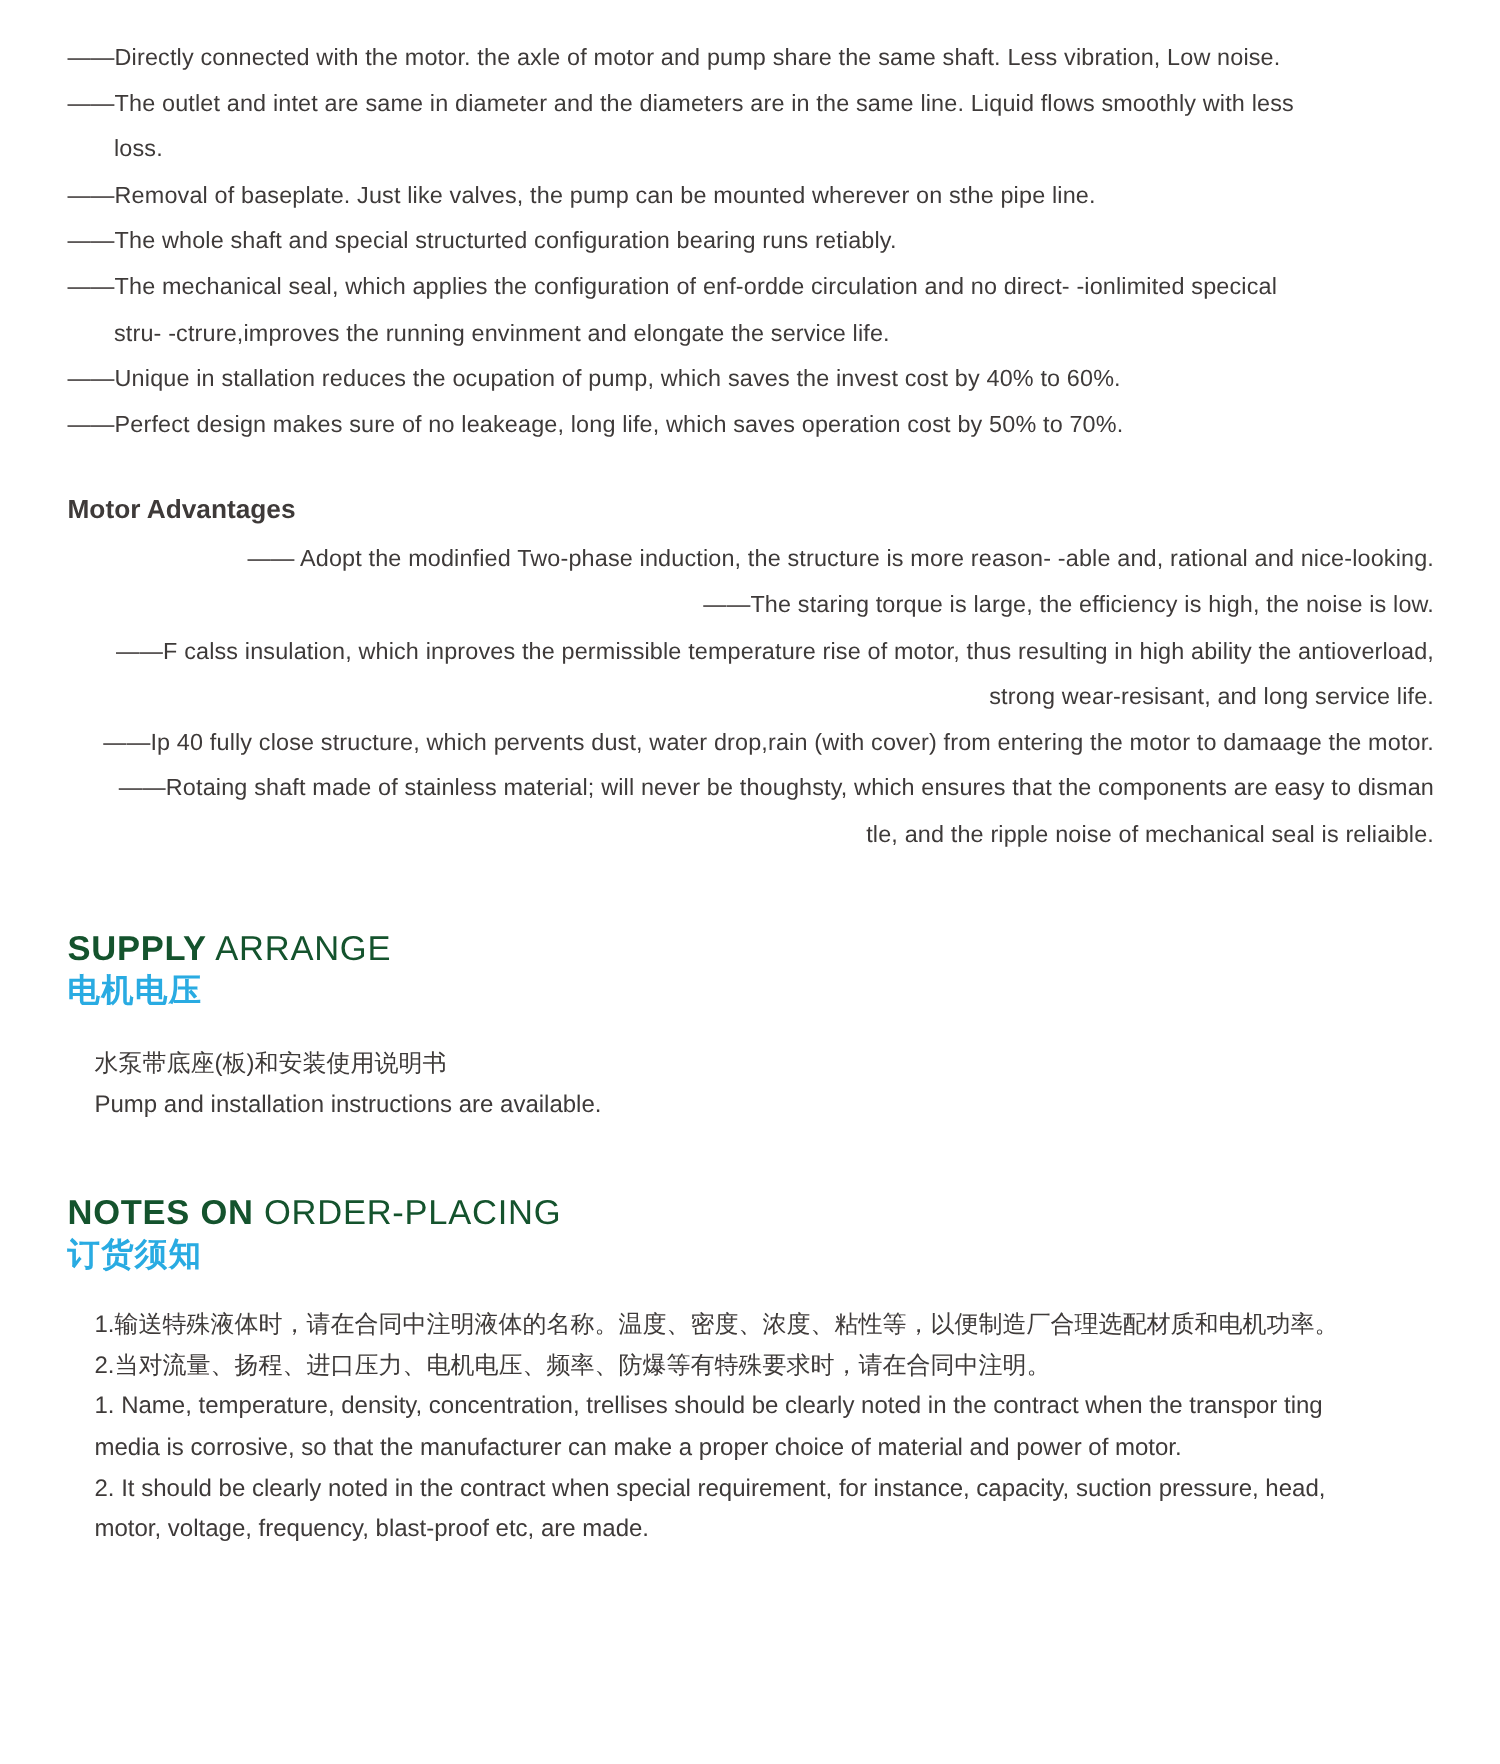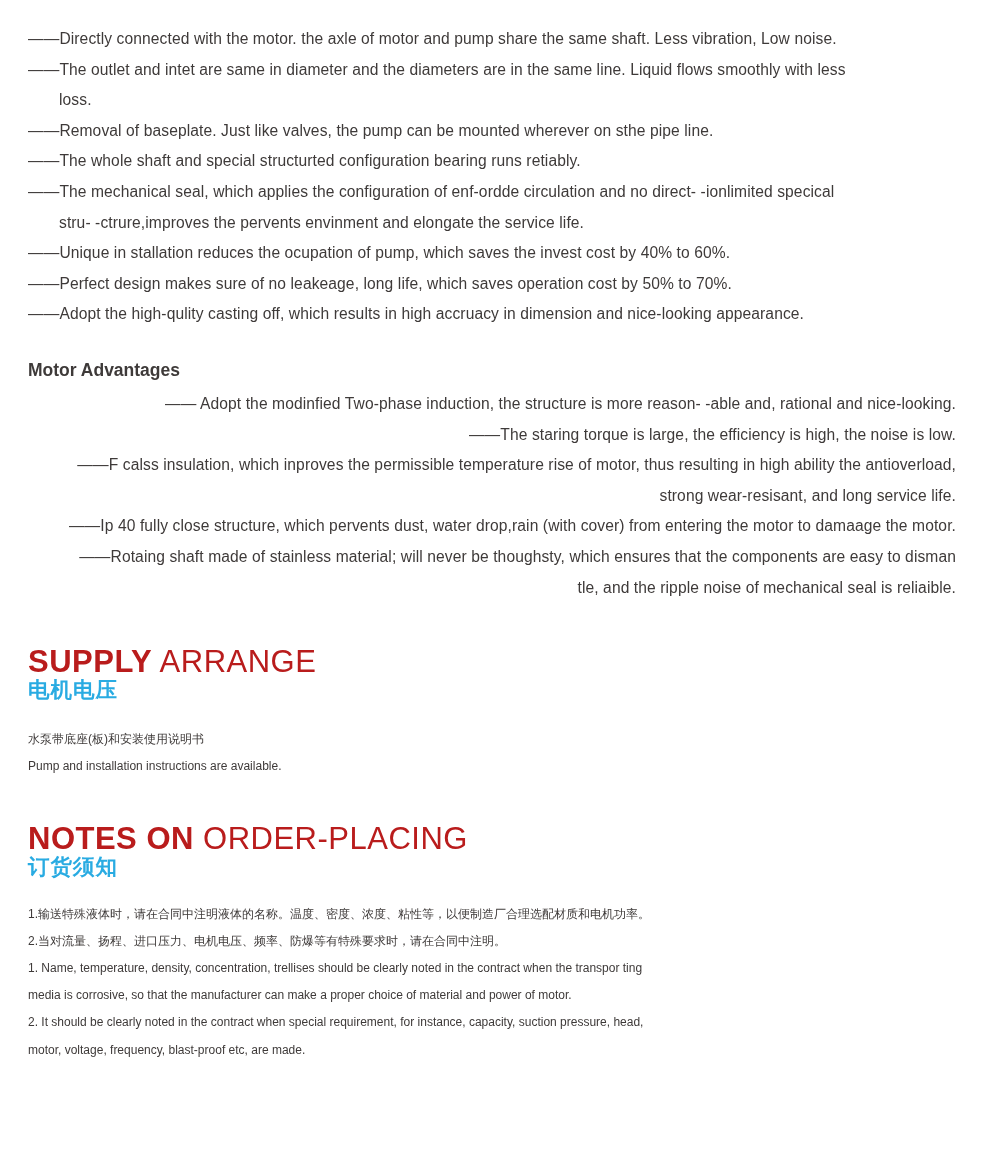--- a/index.html
+++ b/index.html
@@ -7,21 +7,21 @@
   .page {
     position: relative;
     width: 1000px;
     height: 1176px;
     background: #ffffff;
     font-family: "Liberation Sans", "DejaVu Sans", sans-serif;
     color: #3e3a39;
     overflow: hidden;
   }
   .content {
-    padding: 24px 44px 0 28px;
+    padding: 24px 44px 0 45px;
   }
   
   .feat-line {
     font-size: 15.6px;
     line-height: 30.6px;
     color: #3e3a39;
     letter-spacing: 0.1px;
     white-space: nowrap;
   }
   .feat-line.cont { padding-left: 31px; }
@@ -31,38 +31,39 @@
     margin-top: 28px;
     font-size: 17.5px;
     font-weight: 700;
     color: #3e3a39;
     line-height: 24px;
   }
   .motor-list { margin-top: 7px; text-align: right; }
   
   .section-heading { line-height: 28px; }
   .section-heading .en {
-    font-size: 31px;
-    color: #b91c1c;
+    font-size: 23px;
+    color: #14532d;
     font-weight: 400;
     letter-spacing: 0.5px;
   }
   .section-heading .en b { font-weight: 700; }
   .section-heading .cn {
     font-size: 21.5px;
     color: #29abe2;
     font-weight: 700;
     letter-spacing: 1px;
   }
   .supply-section { margin-top: 45px; }
   .notes-section  { margin-top: 44px; }
   .body-line {
-    font-size: 12px;
+    font-size: 16px;
     line-height: 27.2px;
     color: #3e3a39;
+    margin-left: 18px;
   }
   .supply-body { margin-top: 22px; }
   .notes-body  { margin-top: 20px; }
 </style>
 </head>
 <body>
 
 <div class="page">
   <div class="content">
 
@@ -75,30 +76,27 @@
         <div class="feat-line cont">loss.</div>
       </div>
       <div>
         <div class="feat-line">——Removal of baseplate. Just like valves, the pump can be mounted wherever on sthe pipe line.</div>
       </div>
       <div>
         <div class="feat-line">——The whole shaft and special structurted configuration bearing runs retiably.</div>
       </div>
       <div>
         <div class="feat-line">——The mechanical seal, which applies the configuration of enf-ordde circulation and no direct- -ionlimited specical</div>
-        <div class="feat-line cont">stru- -ctrure,improves the pervents envinment and elongate the service life.</div>
+        <div class="feat-line cont">stru- -ctrure,improves the running envinment and elongate the service life.</div>
       </div>
       <div>
         <div class="feat-line">——Unique in stallation reduces the ocupation of pump, which saves the invest cost by 40% to 60%.</div>
       </div>
       <div>
         <div class="feat-line">——Perfect design makes sure of no leakeage, long life, which saves operation cost by 50% to 70%.</div>
-      </div>
-      <div>
-        <div class="feat-line">——Adopt the high-qulity casting off, which results in high accruacy in dimension and nice-looking appearance.</div>
       </div>
     </div>
 
     <div class="sub-heading">Motor Advantages</div>
 
     <div class="motor-list">
       <div>
         <div class="feat-line">—— Adopt the modinfied Two-phase induction, the structure is more reason- -able and, rational and nice-looking.</div>
       </div>
       <div>

